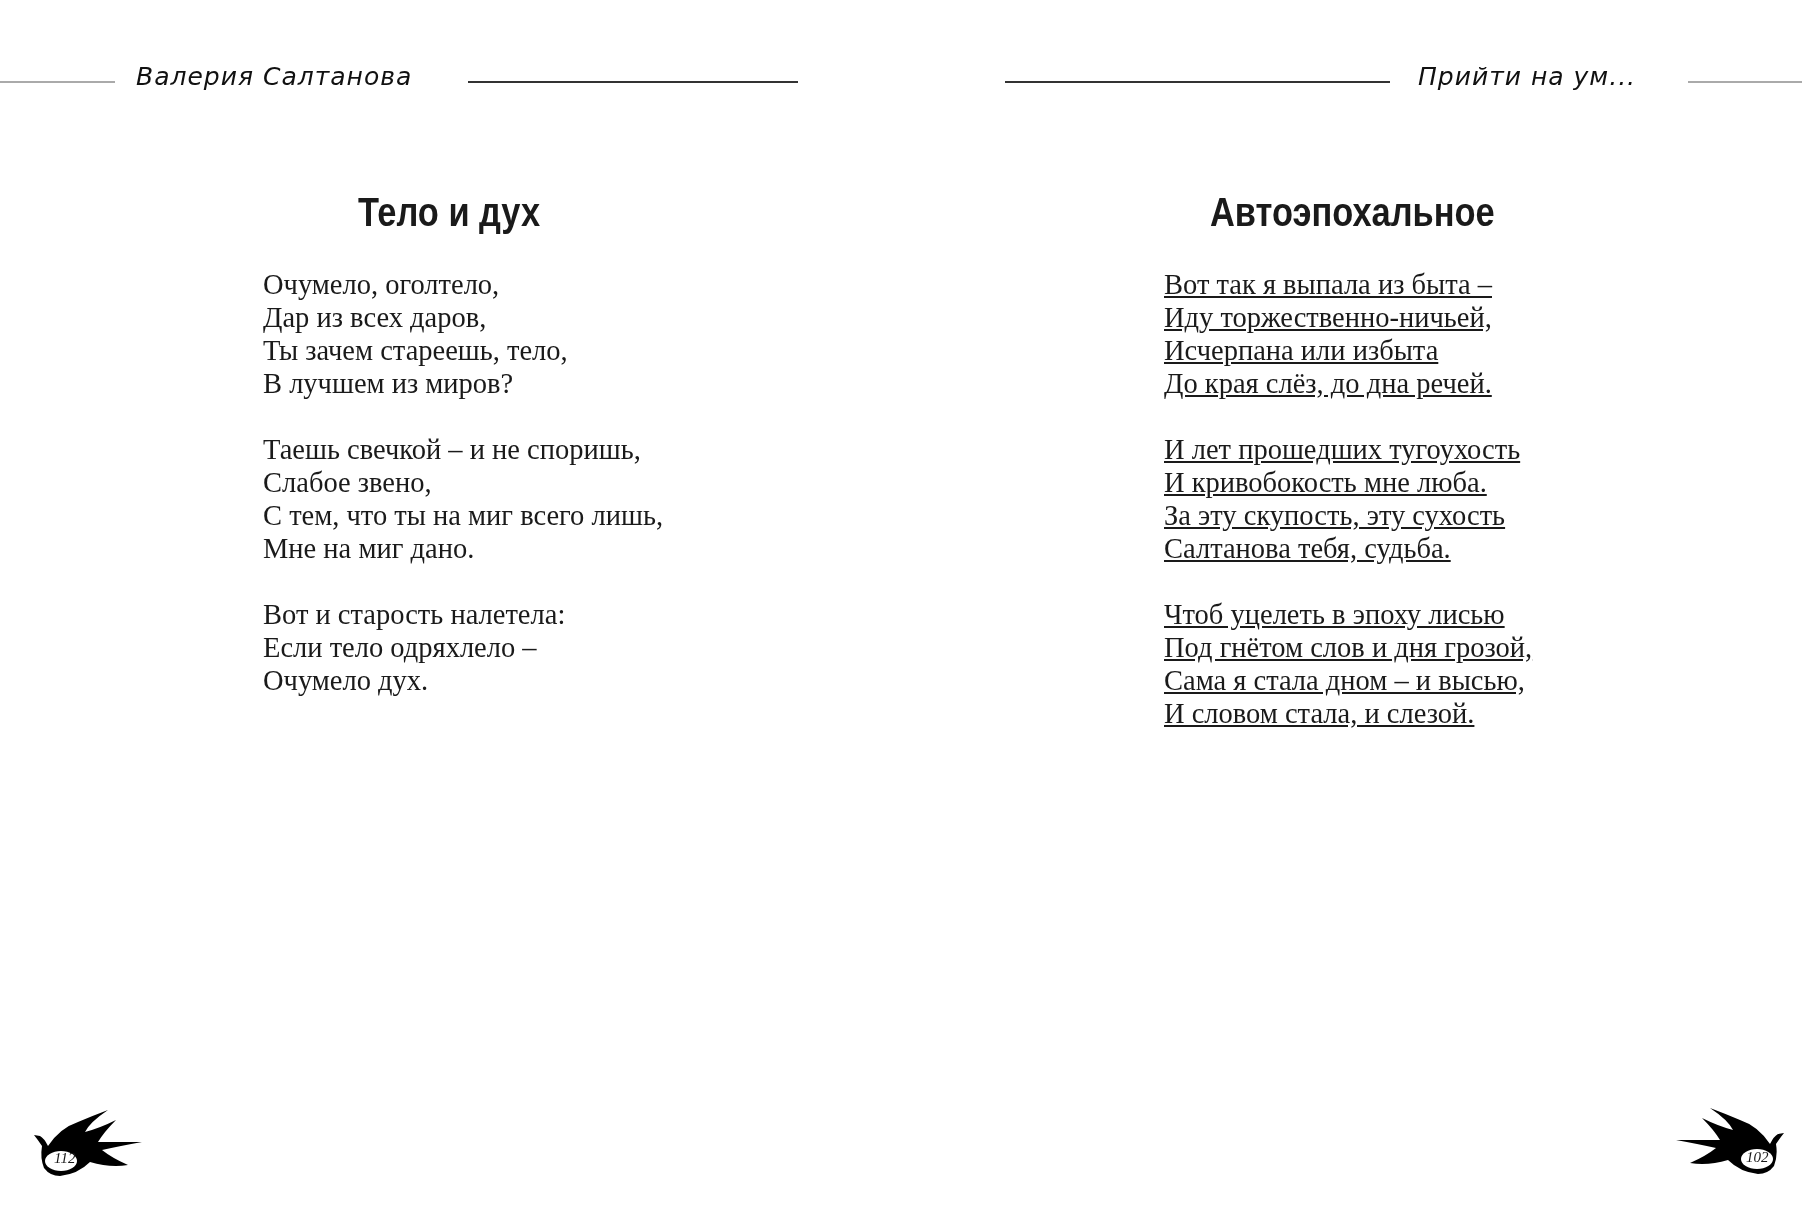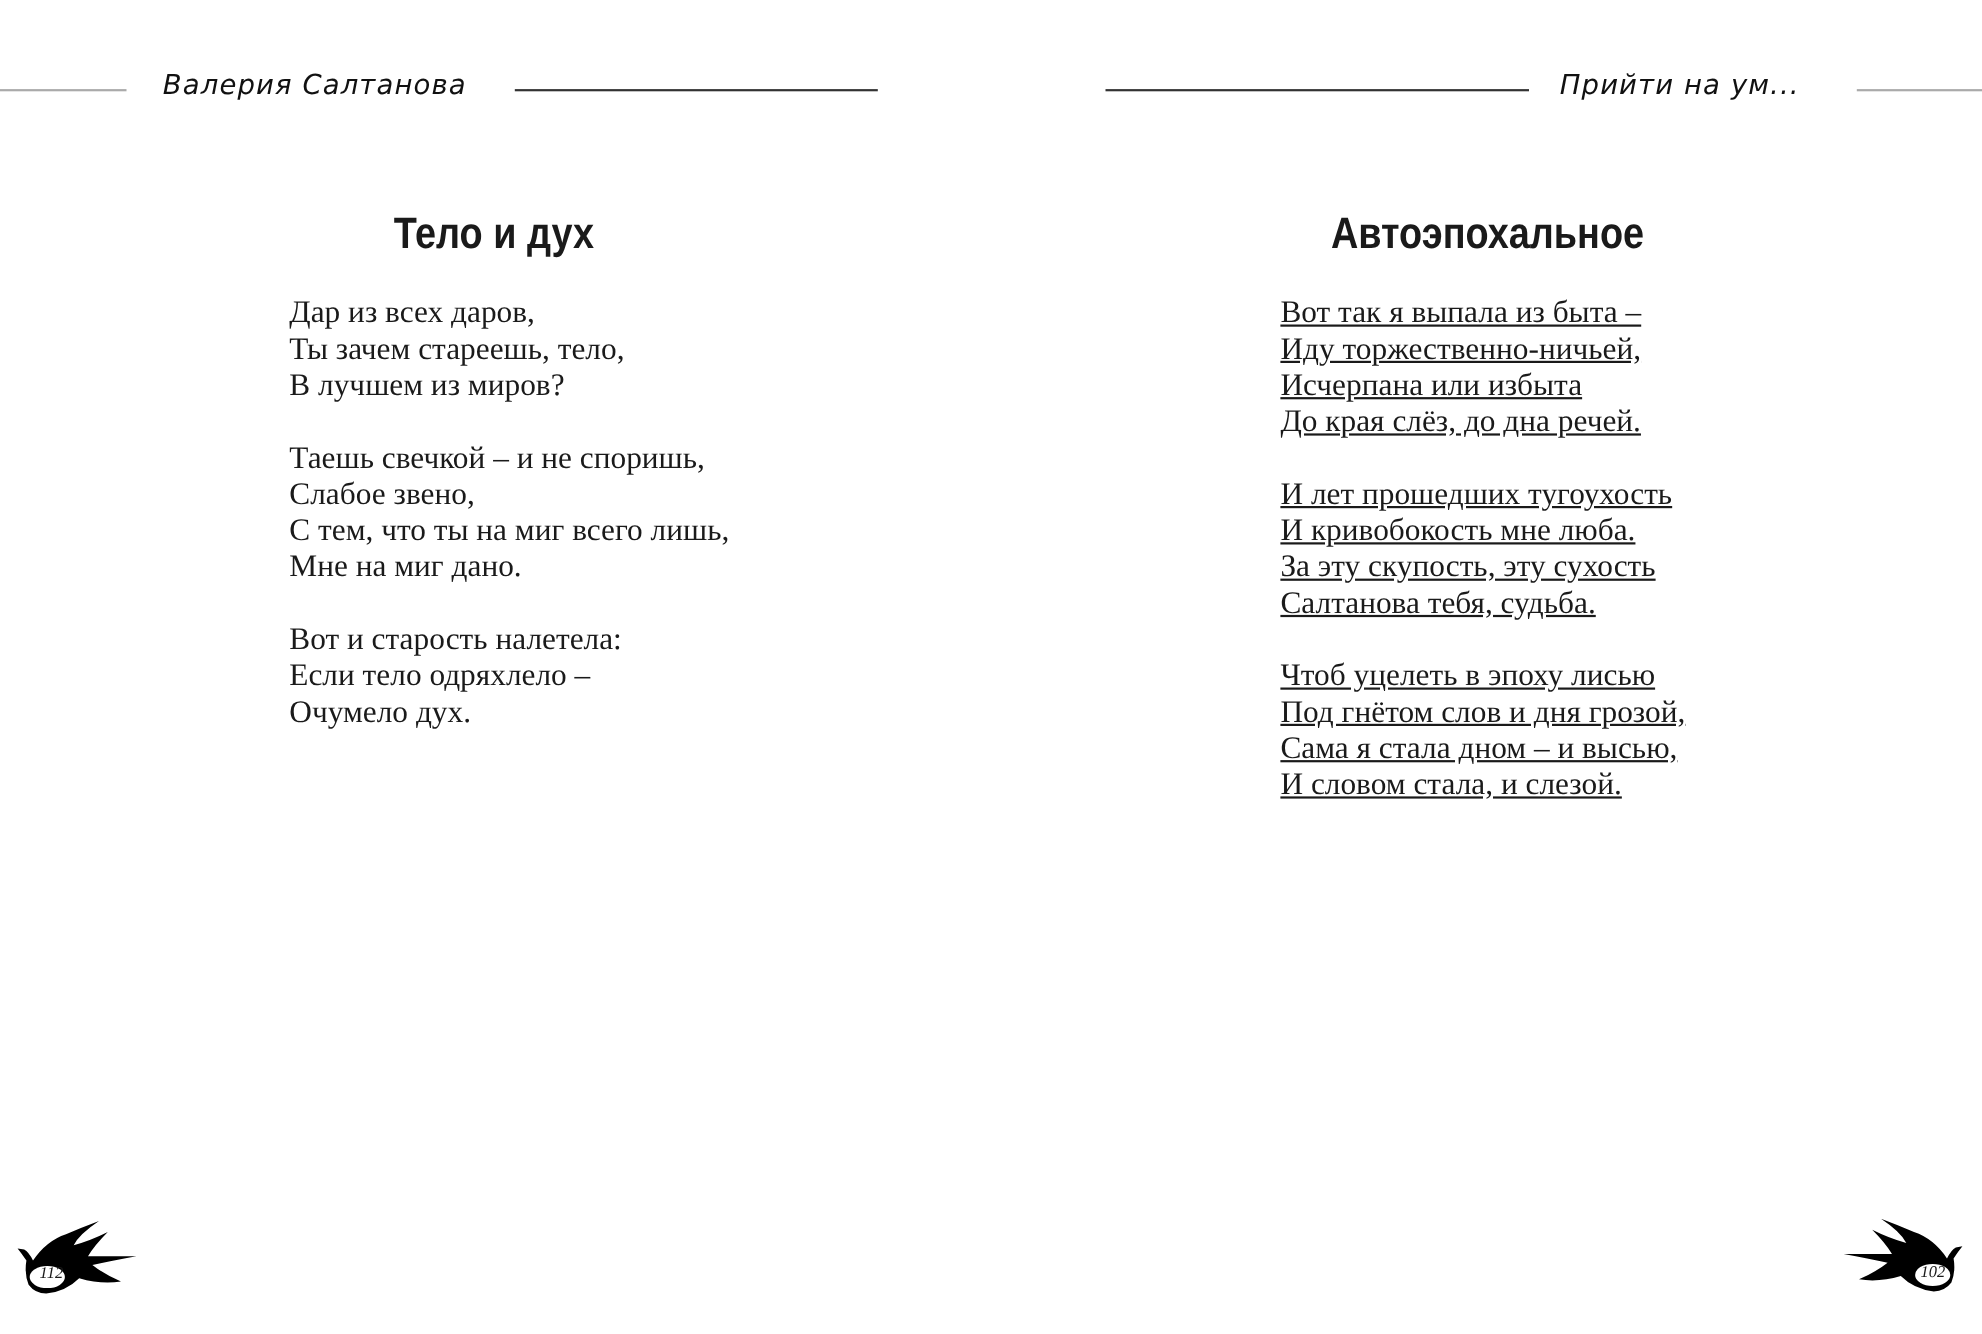--- a/index.html
+++ b/index.html
@@ -11,30 +11,31 @@
   .poem { position:absolute; font-size:28.5px; line-height:33px; white-space:nowrap; }
   .stanza { margin-bottom:33px; }
   .line { display:block; }
   .swallow { position:absolute; }
   .pagenum { font-family:"Liberation Serif", serif; font-style:italic; font-size:15px; }
 </style>
 </head>
 <body>
 
 <div class="hline gray" style="left:0;top:81px;width:115px;"></div>
-<div class="header-text" style="left:148px;">Валерия Салтанова</div>
+<div class="header-text" style="left:136px;">Валерия Салтанова</div>
 <div class="hline" style="left:468px;top:81px;width:330px;"></div>
 
 <div class="hline" style="left:1005px;top:81px;width:385px;"></div>
 <div class="header-text" style="left:1418px;">Прийти на ум...</div>
 <div class="hline gray" style="left:1688px;top:81px;width:114px;"></div>
 
 <div class="title" style="left:358px;top:190px;">Тело и дух</div>
 <div class="poem" style="left:263px;top:268px;">
   <div class="stanza">
+    <span class="line">Очумело, оголтело,</span>
     <span class="line">Дар из всех даров,</span>
     <span class="line">Ты зачем стареешь, тело,</span>
     <span class="line">В лучшем из миров?</span>
   </div>
   <div class="stanza">
     <span class="line">Таешь свечкой – и не споришь,</span>
     <span class="line">Слабое звено,</span>
     <span class="line">С тем, что ты на миг всего лишь,</span>
     <span class="line">Мне на миг дано.</span>
   </div>
@@ -60,21 +61,21 @@
     <span class="line">Салтанова тебя, судьба.</span>
   </div>
   <div class="stanza">
     <span class="line">Чтоб уцелеть в эпоху лисью</span>
     <span class="line">Под гнётом слов и дня грозой,</span>
     <span class="line">Сама я стала дном – и высью,</span>
     <span class="line">И словом стала, и слезой.</span>
   </div>
 </div>
 
-<div class="swallow" style="left:12px;top:1110px;width:120px;height:80px;">
+<div class="swallow" style="left:30px;top:1110px;width:120px;height:80px;">
   <svg width="120" height="80" viewBox="0 0 120 80">
     <path d="M4 25 L10 26 Q14 28 18 36 Q30 18 48 12 Q62 6 78 0 Q60 12 55 22 Q70 18 86 10 Q74 22 68 32 Q90 32 112 32 Q90 36 72 40 Q82 48 98 55 Q80 58 60 52 Q48 64 30 66 Q20 66 14 58 Q10 48 12 36 Q8 30 4 25 Z" fill="#000"></path>
     <ellipse cx="31" cy="51" rx="16" ry="10" fill="#fff"></ellipse>
   </svg>
   <span class="pagenum" style="position:absolute;left:24px;top:40px;">112</span>
 </div>
 
 <div class="swallow" style="left:1658px;top:1108px;width:130px;height:82px;">
   <svg width="130" height="82" viewBox="0 0 130 82" style="transform:scaleX(-1);">
     <path d="M4 25 L10 26 Q14 28 18 36 Q30 18 48 12 Q62 6 78 0 Q60 12 55 22 Q70 18 86 10 Q74 22 68 32 Q90 32 112 32 Q90 36 72 40 Q82 48 98 55 Q80 58 60 52 Q48 64 30 66 Q20 66 14 58 Q10 48 12 36 Q8 30 4 25 Z" fill="#000"></path>

